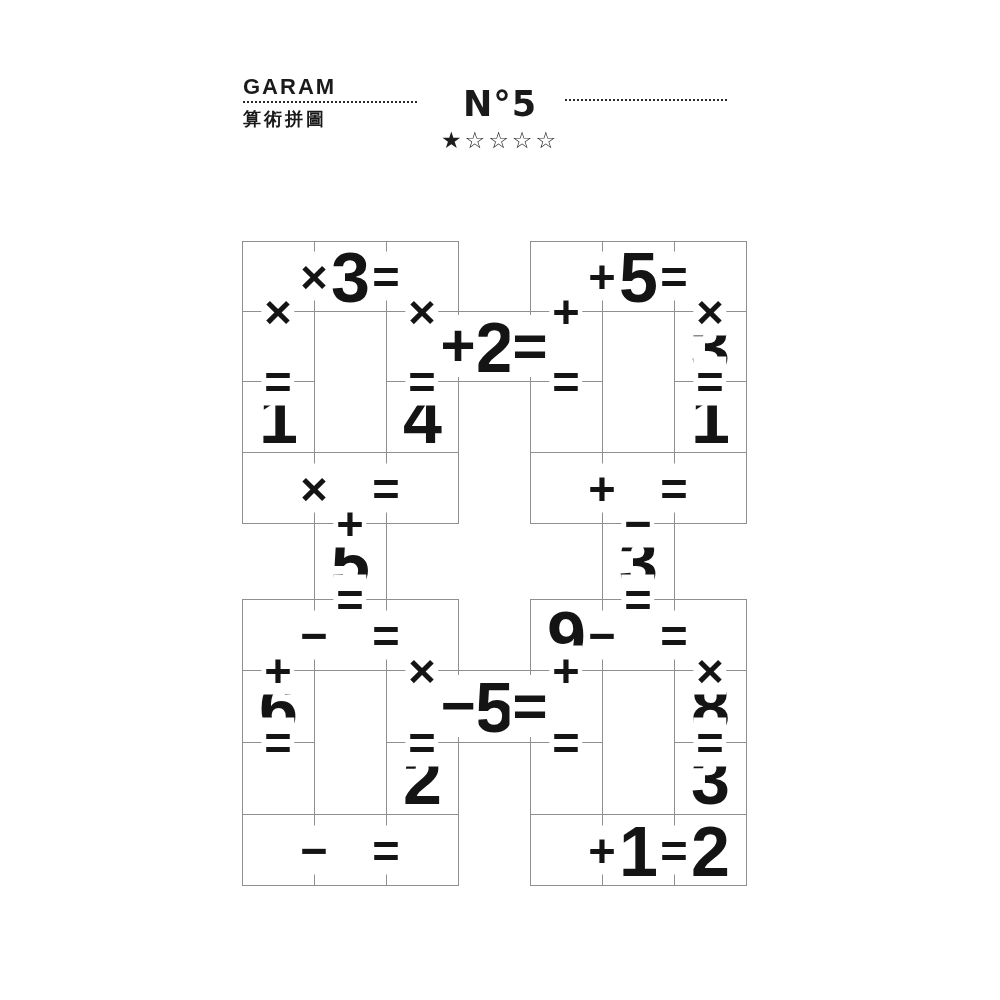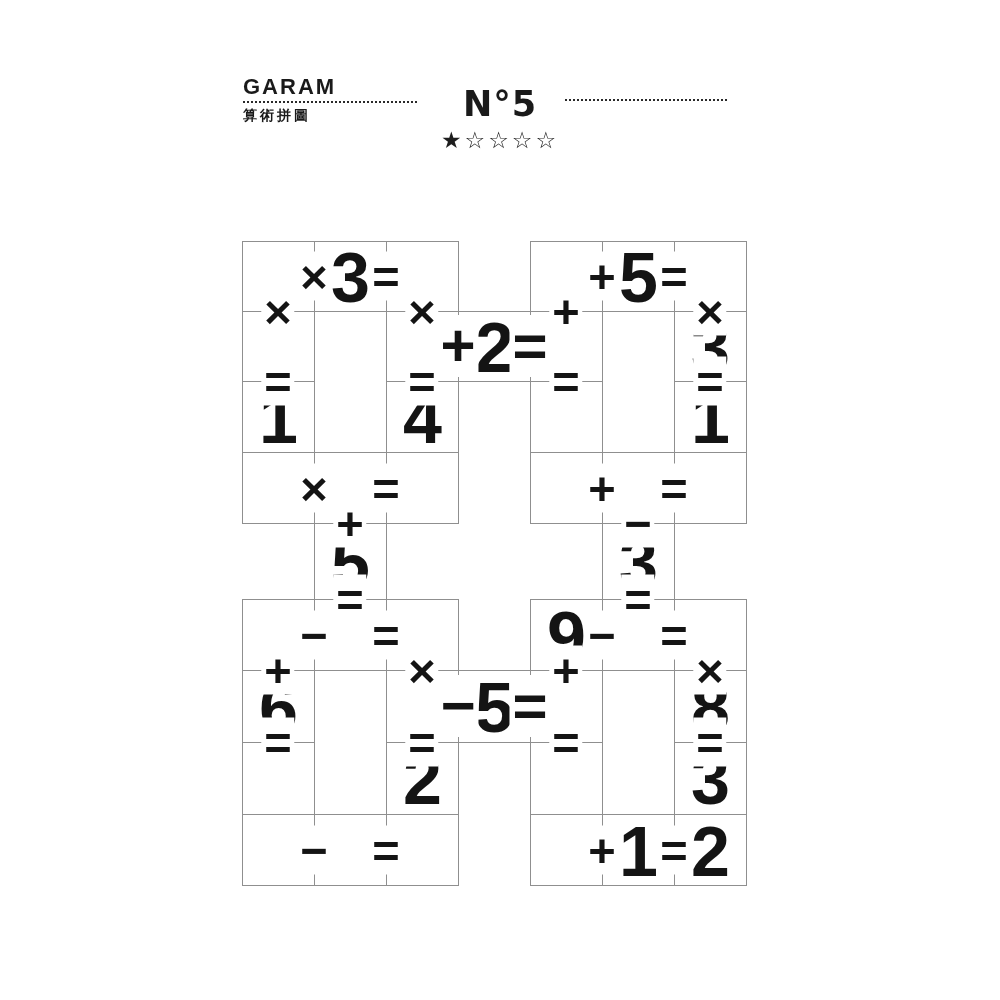--- a/index.html
+++ b/index.html
@@ -9,21 +9,21 @@
   }
   
   .brand{
     position:absolute;left:243px;top:74px;font-size:22px;font-weight:bold;
     letter-spacing:2px;color:#1a1a1a;
   }
   .dotted{position:absolute;border-top:2px dotted #2a2a2a;height:0;}
   .dotted-left{left:243px;top:101px;width:174px;}
   .dotted-right{left:565px;top:99px;width:162px;}
   .subtitle{
-    position:absolute;left:243px;top:107px;font-size:14px;font-weight:bold;
+    position:absolute;left:243px;top:107px;font-size:18px;font-weight:bold;
     letter-spacing:3px;color:#1a1a1a;font-family:"Liberation Sans","DejaVu Sans",sans-serif;
   }
   .puzzle-number{
     position:absolute;left:440px;top:84px;width:120px;text-align:center;
     font-size:35px;font-weight:bold;letter-spacing:1px;color:#1a1a1a;
     font-family:"DejaVu Sans",sans-serif;
   }
   .stars{
     position:absolute;left:430px;top:127px;width:140px;text-align:center;
     font-size:23px;letter-spacing:3px;color:#1d1d1d;line-height:1.2;

